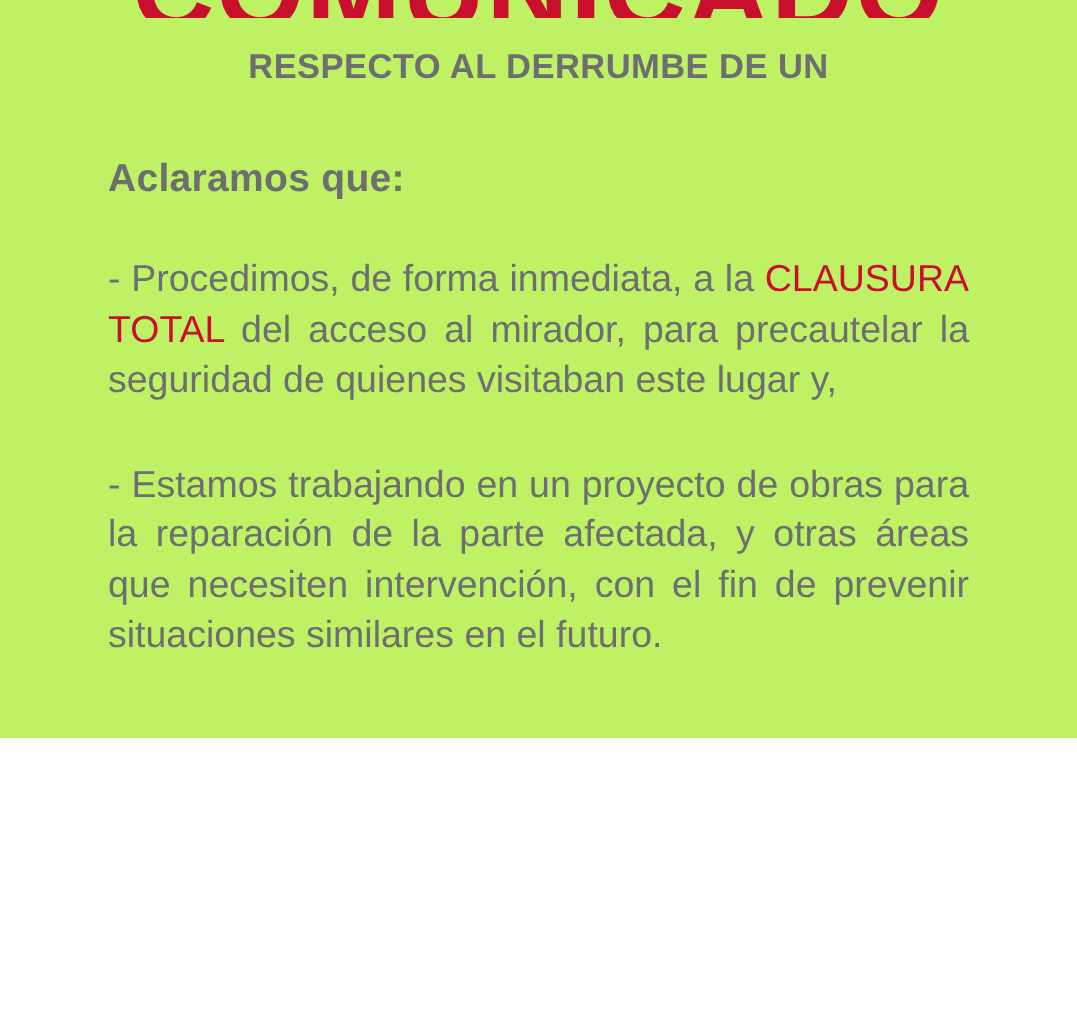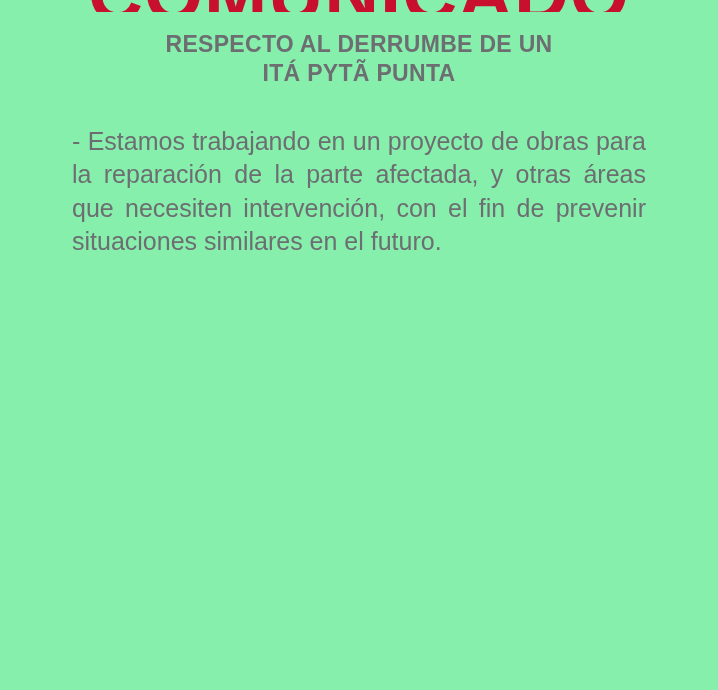--- a/index.html
+++ b/index.html
@@ -9,24 +9,24 @@
   }
   body {
     width: 718px;
     height: 690px;
     font-family: "Liberation Sans", sans-serif;
     overflow: hidden;
   }
   .page {
     position: relative;
     width: 718px;
-    height: 690px;
+    height: 492px;
     box-sizing: border-box;
     padding: 0 72px;
-    background: #86efac;
+    background: #bef264;
   }
   .headline {
     position: absolute;
     top: -44px;
     left: 0;
     width: 718px;
     text-align: center;
     font-size: 76px;
     font-weight: bold;
     letter-spacing: 1px;
@@ -75,20 +75,21 @@
 </style>
 </head>
 <body>
 
 <div class="page">
 
   <div class="headline">COMUNICADO</div>
 
   <div class="subtitle">
     <span class="line">RESPECTO AL DERRUMBE DE UN</span>
-    <span class="line">ITÁ PYTÃ PUNTA</span>
   </div>
 
+  <div class="lead">Aclaramos que:</div>
 
+  <p class="para first"><span class="dash">-</span><span> Procedimos, de forma inmediata, a la </span><span class="highlight">CLAUSURA TOTAL</span><span> del acceso al mirador, para precautelar la seguridad de quienes visitaban este lugar y,</span></p>
 
   <p class="para"><span class="dash">-</span><span> Estamos trabajando en un proyecto de obras para la reparación de la parte afectada, y otras áreas que necesiten intervención, con el fin de prevenir situaciones similares en el futuro.</span></p>
 
 </div>
 
 </body></html>

